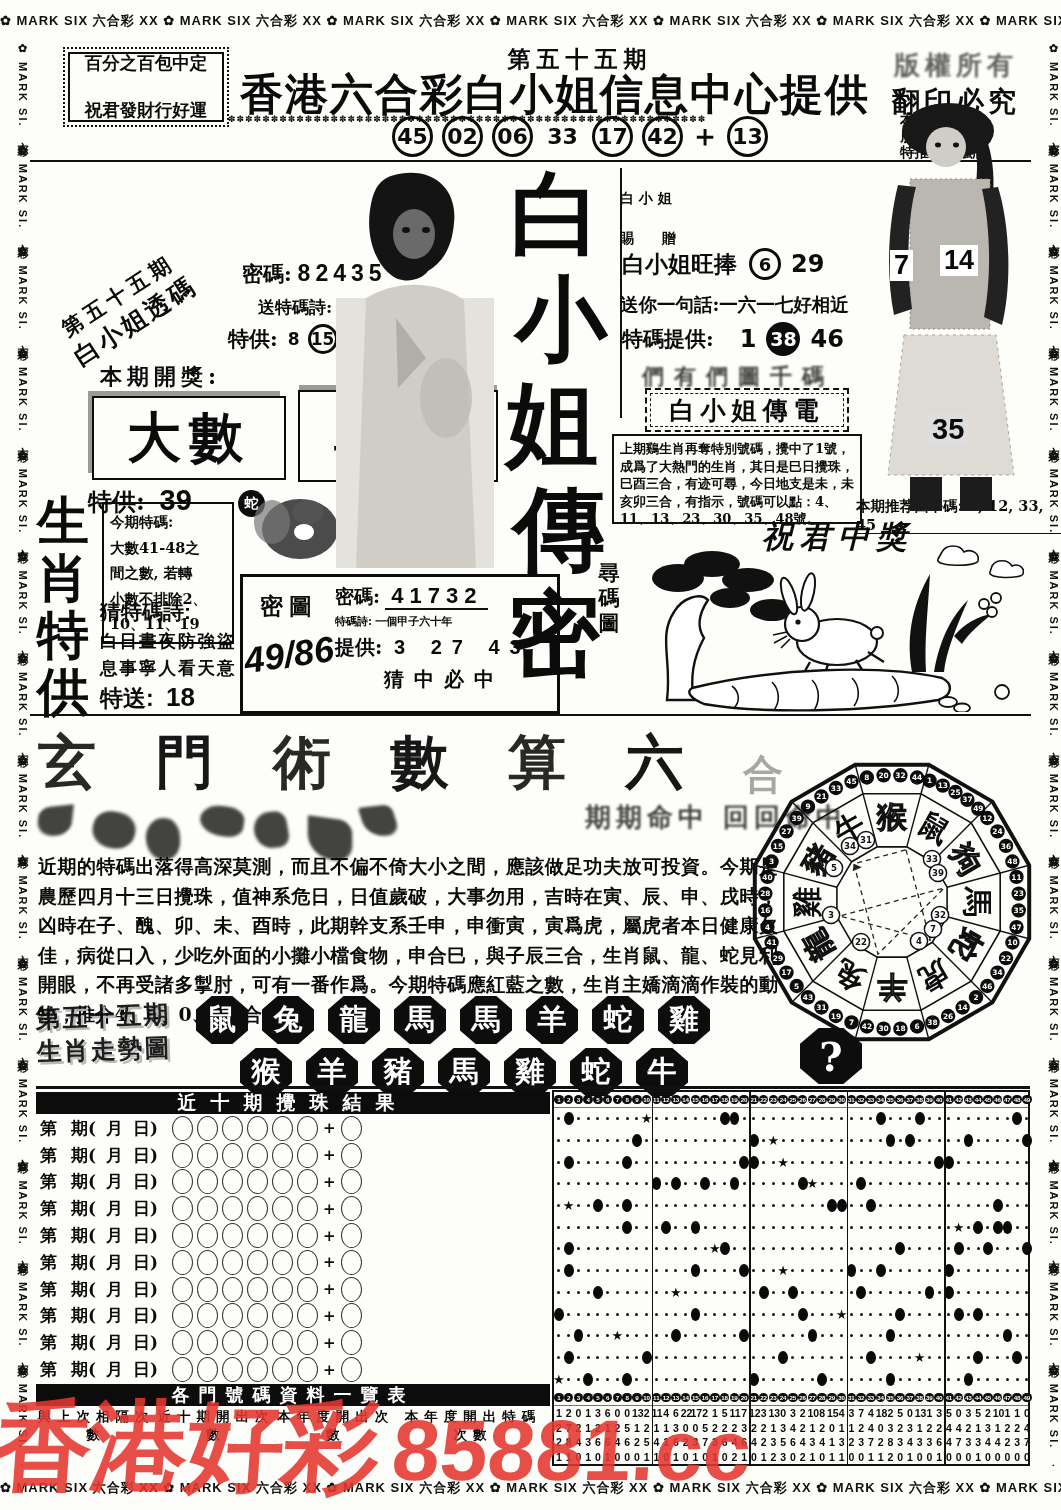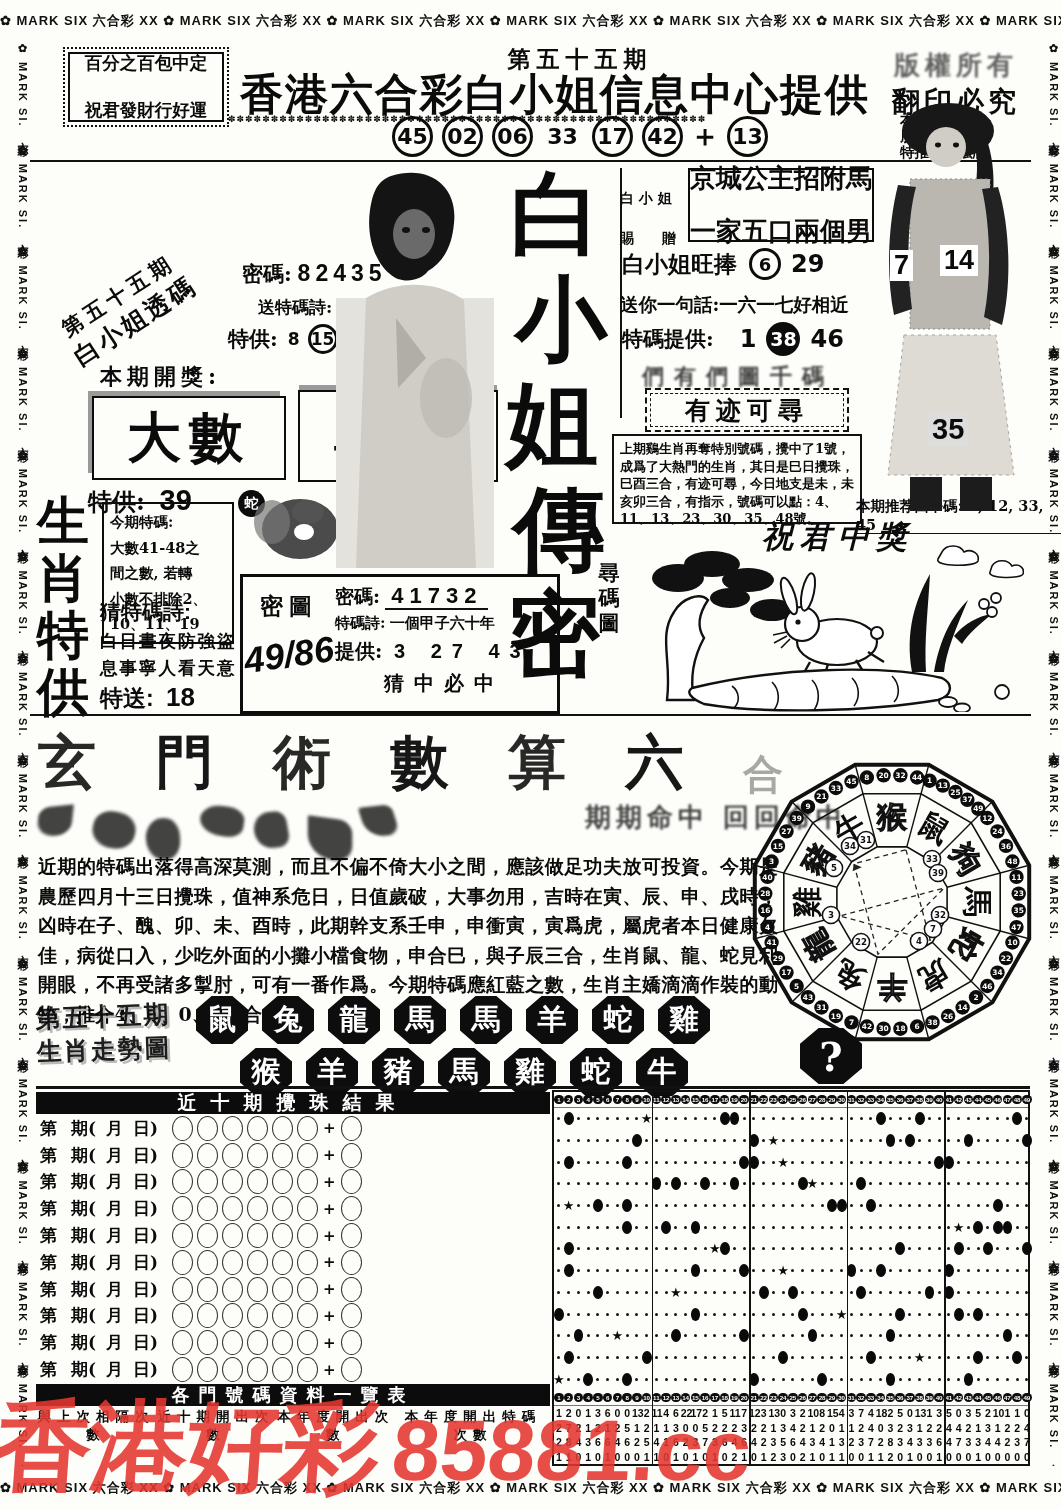--- a/index.html
+++ b/index.html
@@ -151,21 +151,21 @@
   <div class="abs" style="left:240px;top:574px;width:314px;height:134px;border:3px solid #0c0c0c;display:flex;">
     <div style="width:92px;text-align:center;">
       <div class="serif" style="font-size:23px;font-weight:bold;letter-spacing:6px;margin-top:14px;">密圖</div>
       <div style="font-size:36px;font-weight:bold;font-style:italic;transform:rotate(-8deg);margin-top:12px;">49/86</div>
     </div>
     <div style="flex:1;padding:6px 4px 0 0;">
       <div style="font-size:19px;font-weight:bold;">
         <span class="serif">密碼:</span>
         <span style="font-size:22px;letter-spacing:6px;border-bottom:2px solid #111;padding:0 6px;">41732</span>
       </div>
-      <div style="font-size:15px;font-weight:bold;margin-top:4px;">
+      <div style="font-size:11px;font-weight:bold;margin-top:4px;">
         <span class="serif">特碼詩:</span>
         <span class="serif">一個甲子六十年</span>
       </div>
       <div style="font-size:20px;font-weight:bold;margin-top:5px;">
         <span class="serif">提供:</span>
         <span style="letter-spacing:10px;margin-left:6px;">3  27  43</span>
       </div>
       <div class="serif" style="font-size:20px;font-weight:bold;letter-spacing:10px;text-align:center;margin-top:5px;">猜中必中</div>
     </div>
   </div>
@@ -194,44 +194,39 @@
       <div>尋</div>
       <div>碼</div>
       <div>圖</div>
     </div>
   <div class="abs" style="left:620px;top:168px;width:2px;height:250px;background:#111;"></div>
 
   <div class="abs serif" style="left:620px;top:178px;width:66px;font-size:14px;font-weight:bold;line-height:40px;text-align:justify;">
     <div>白 小 姐</div>
     <div>賜　　贈</div>
   </div>
-  <div class="abs box-frame" style="left:688px;top:168px;width:182px;height:70px;display:flex;flex-direction:column;justify-content:center;
-       text-align:center;font-size:26px;font-weight:bold;line-height:33px;">
-    <div>京城公主招附馬</div>
-    <div>一家五口兩個男</div>
-  </div>
   <div class="abs" style="left:622px;top:248px;display:flex;align-items:center;">
     <span class="serif" style="font-size:23px;font-weight:bold;margin-right:12px;">白小姐旺捧</span>
     <span id="wangpeng-nums" style="display:flex;align-items:center;">
         <span class="chip ring" style="width: 32px; height: 32px; font-size: 18px;">6</span>
         <span class="chip plain" style="font-size: 24px; margin: 0px 10px;">29</span>
       </span>
   </div>
   <div class="abs serif" style="left:620px;top:292px;font-size:18.5px;font-weight:bold;">送你一句話:一六一七好相近</div>
   <div class="abs" style="left:622px;top:322px;display:flex;align-items:center;">
     <span class="serif" style="font-size:21px;font-weight:bold;margin-right:16px;">特碼提供:</span>
     <span id="tema-nums" style="display:flex;align-items:center;">
         <span class="chip plain" style="font-size: 24px; margin: 0px 10px;">1</span>
         <span class="chip fill" style="width: 34px; height: 34px; font-size: 19px;">38</span>
         <span class="chip plain" style="font-size: 24px; margin: 0px 10px;">46</span>
       </span>
   </div>
   <div class="abs distress serif" style="left:642px;top:362px;font-size:22px;font-weight:bold;letter-spacing:10px;">們有們圖千碼</div>
   <div class="abs" style="left:645px;top:388px;width:200px;height:40px;border:2px dashed #111;outline:1.5px dashed #111;outline-offset:-6px;
-       display:flex;align-items:center;justify-content:center;font-size:25px;font-weight:bold;letter-spacing:6px;font-family:'DejaVu Serif',serif;">有迹可尋</div>
+       display:flex;align-items:center;justify-content:center;font-size:25px;font-weight:bold;letter-spacing:6px;font-family:'DejaVu Serif',serif;">白小姐傳電</div>
   <div class="abs serif" style="left:612px;top:434px;width:250px;height:90px;border:2px solid #111;padding:4px 6px;box-sizing:border-box;
        font-size:13px;font-weight:bold;line-height:17.5px;">上期鷄生肖再奪特別號碼，攪中了1號，成爲了大熱門的生肖，其日是巳日攪珠，巳酉三合，有迹可尋，今日地支是未，未亥卯三合，有指示，號碼可以點：4、11、13、23、30、35、48號。</div>
   <div class="abs serif" style="left:856px;top:497px;font-size:14.5px;font-weight:bold;border-bottom:1.5px solid #111;">本期推荐四平碼: 9, 12, 33, 45</div>
 
   <div class="abs" style="left:868px;top:95px;width:162px;height:420px;">
     <svg width="162" height="420">
       <ellipse cx="80" cy="36" rx="46" ry="28" fill="#181818"></ellipse>
       <path d="M112 30 C130 60 128 110 118 130 L102 120 C110 90 112 60 104 38 Z" fill="#181818"></path>
       <circle cx="78" cy="52" r="20" fill="#cfcdc6"></circle>
       <ellipse cx="70" cy="50" rx="3" ry="2.4" fill="#111"></ellipse>

